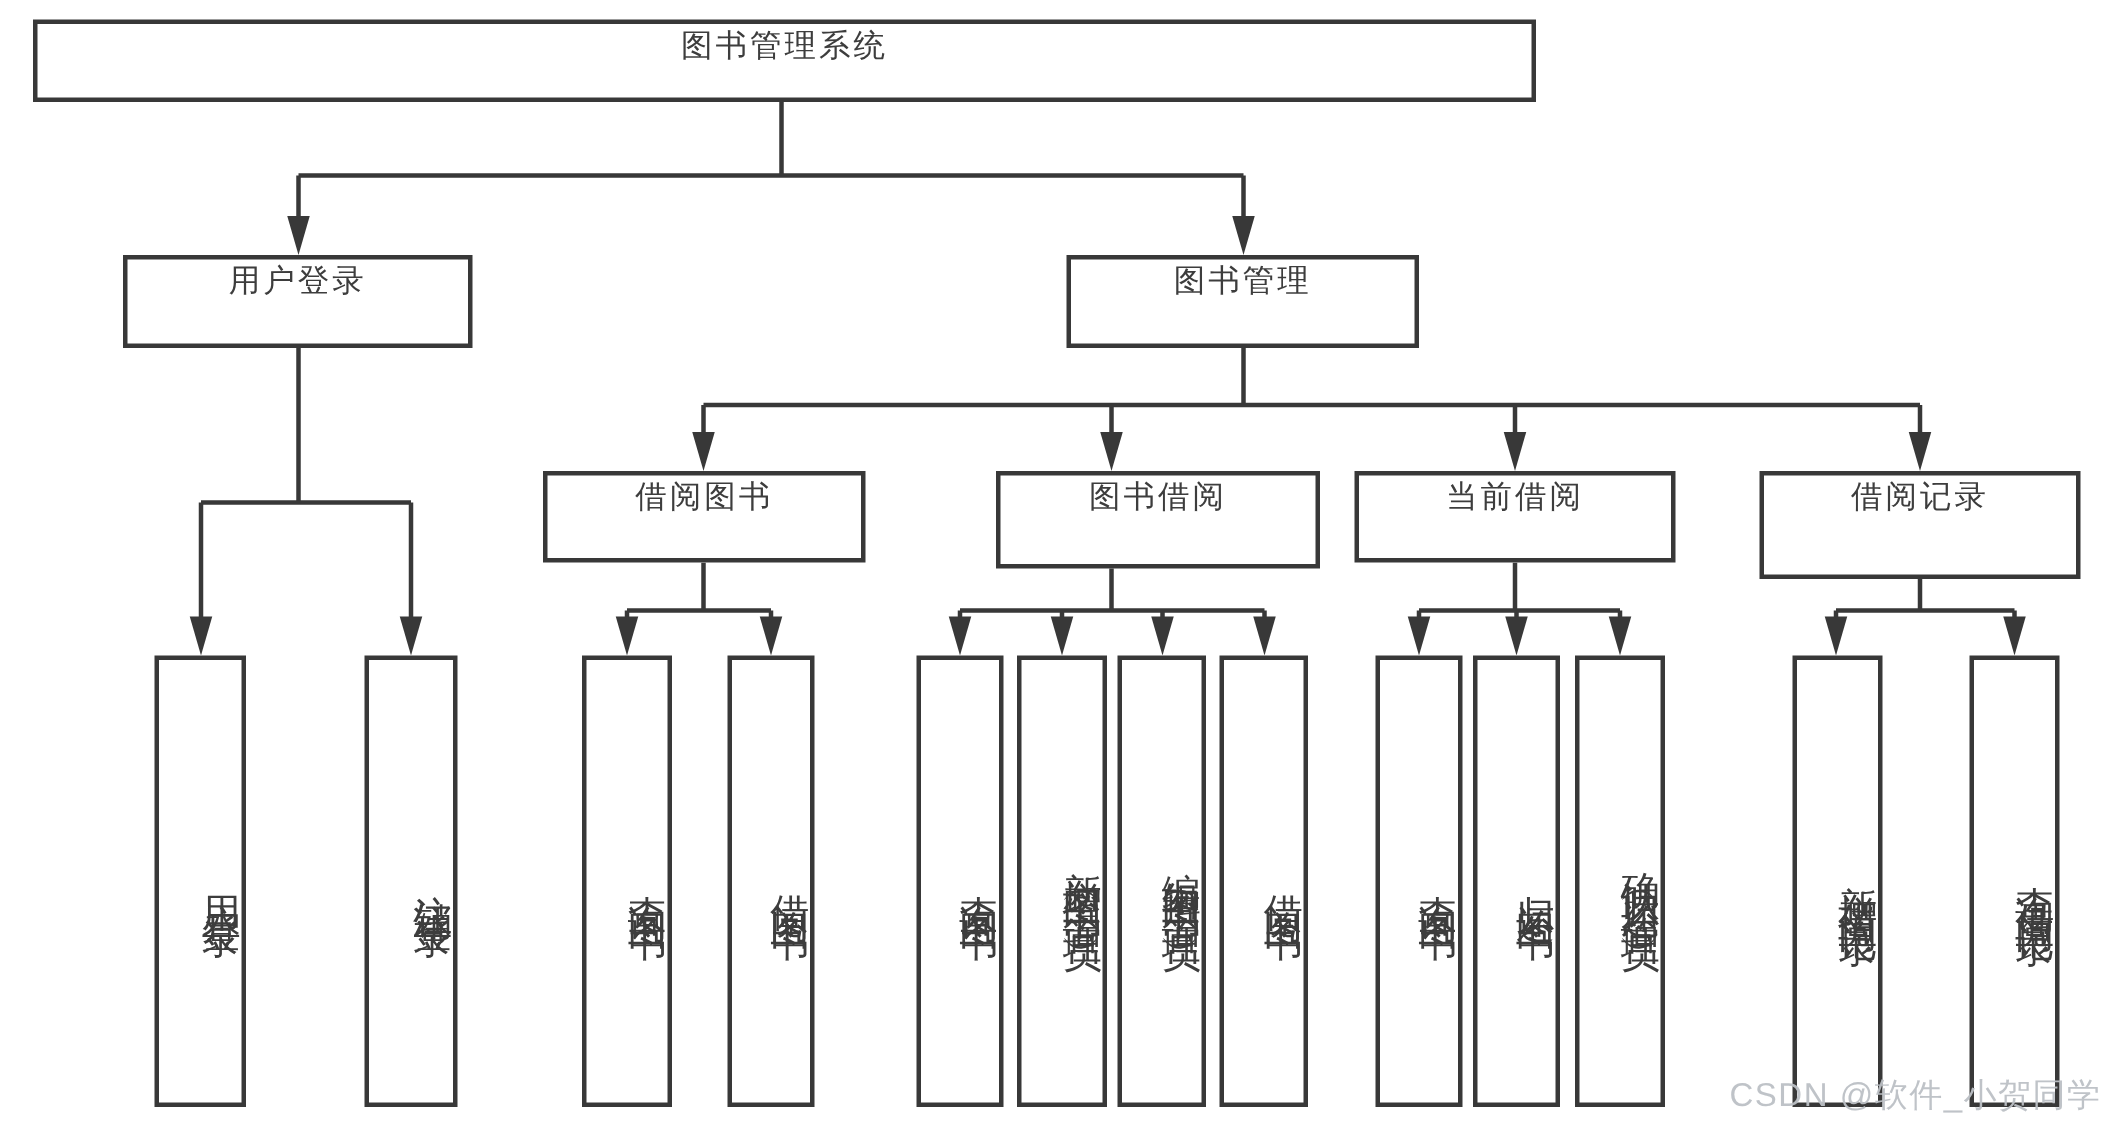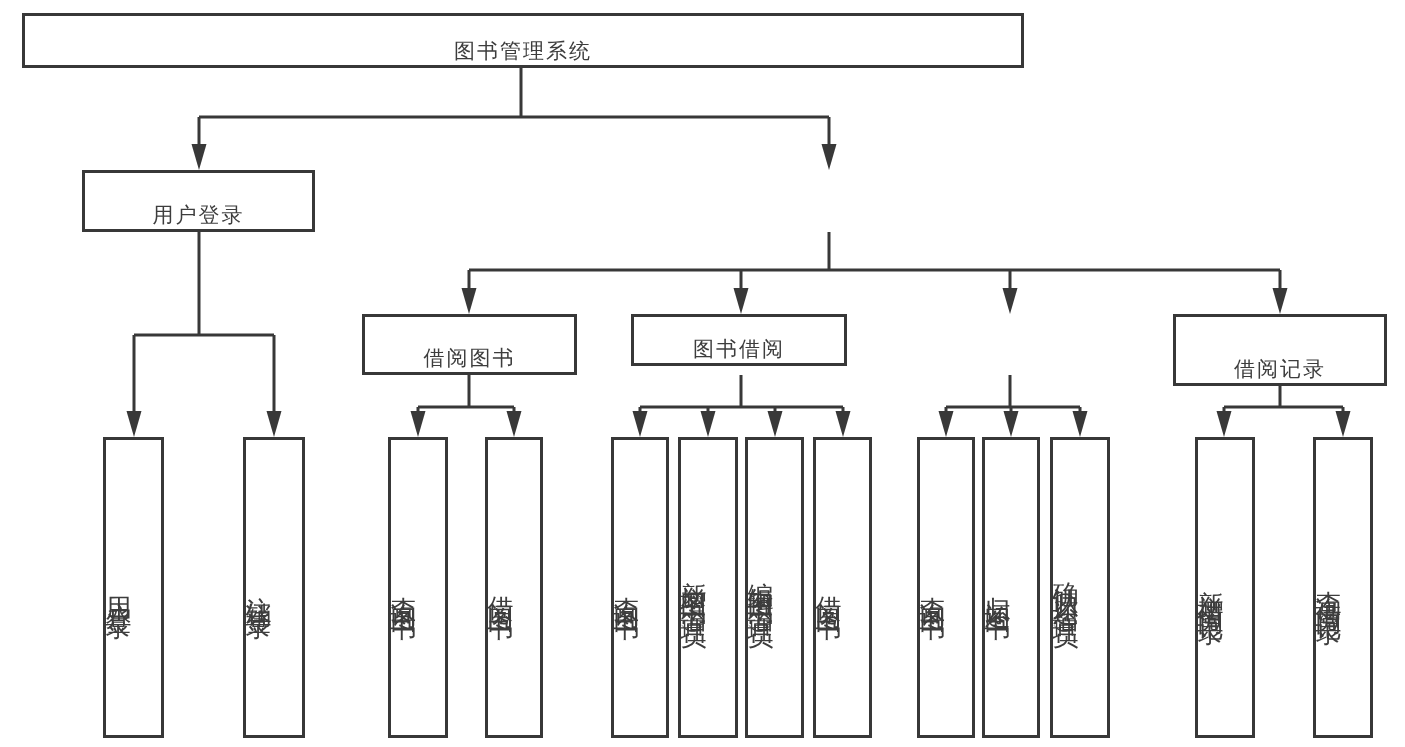--- a/index.html
+++ b/index.html
@@ -4,21 +4,21 @@
 <style>
   html,body{margin:0;padding:0;background:#ffffff;}
   body{
     font-family:"Liberation Sans","DejaVu Sans",sans-serif;
     width:1405px;height:747px;overflow:hidden;position:relative;
   }
   .canvas{position:absolute;left:0;top:0;width:1405px;height:747px;background:#ffffff;}
   .connector-layer{position:absolute;left:0;top:0;pointer-events:none;}
   .box{
     position:absolute;background:#ffffff;border:3px solid #383838;
-    box-sizing:border-box;display:flex;align-items:flex-end;justify-content:center;
+    box-sizing:border-box;display:flex;align-items:flex-start;justify-content:center;
     color:#3d3d3d;
   }
   .box.h{font-size:21px;letter-spacing:2px;}
   .box.v{
     writing-mode:vertical-rl;text-orientation:mixed;
     font-size:26px;letter-spacing:6px;line-height:1;
   }
   .box span{white-space:nowrap;}
   .watermark{
     position:absolute;right:4px;bottom:2px;z-index:10;
@@ -77,26 +77,32 @@
     </g>
   </svg>
 
   <div class="box h" style="left:22px;top:13px;width:1002px;height:55px">
     <span>图书管理系统</span>
   </div>
 
   <div class="box h" style="left:82px;top:170px;width:233px;height:62px">
     <span>用户登录</span>
   </div>
+  <div class="box h" style="left:711px;top:170px;width:235px;height:62px">
+    <span>图书管理</span>
+  </div>
 
   <div class="box h" style="left:362px;top:314px;width:215px;height:61px">
     <span>借阅图书</span>
   </div>
-  <div class="box h" style="left:631px;top:314px;width:216px;height:52px">
+  <div class="box h" style="left:664px;top:314px;width:216px;height:65px">
     <span>图书借阅</span>
+  </div>
+  <div class="box h" style="left:903px;top:314px;width:214px;height:61px">
+    <span>当前借阅</span>
   </div>
   <div class="box h" style="left:1173px;top:314px;width:214px;height:72px">
     <span>借阅记录</span>
   </div>
 
   <div class="box v" style="left:103px;top:437px;width:61px;height:301px">
     <span>用户登录</span>
   </div>
   <div class="box v" style="left:243px;top:437px;width:62px;height:301px">
     <span>注销登录</span>
@@ -132,14 +138,15 @@
     <span>确认归还（管理员）</span>
   </div>
 
   <div class="box v" style="left:1195px;top:437px;width:60px;height:301px">
     <span>新增借阅记录</span>
   </div>
   <div class="box v" style="left:1313px;top:437px;width:60px;height:301px">
     <span>查询借阅记录</span>
   </div>
 
+  <div class="watermark">CSDN @软件_小贺同学</div>
 
 </div>
 
 </body></html>

